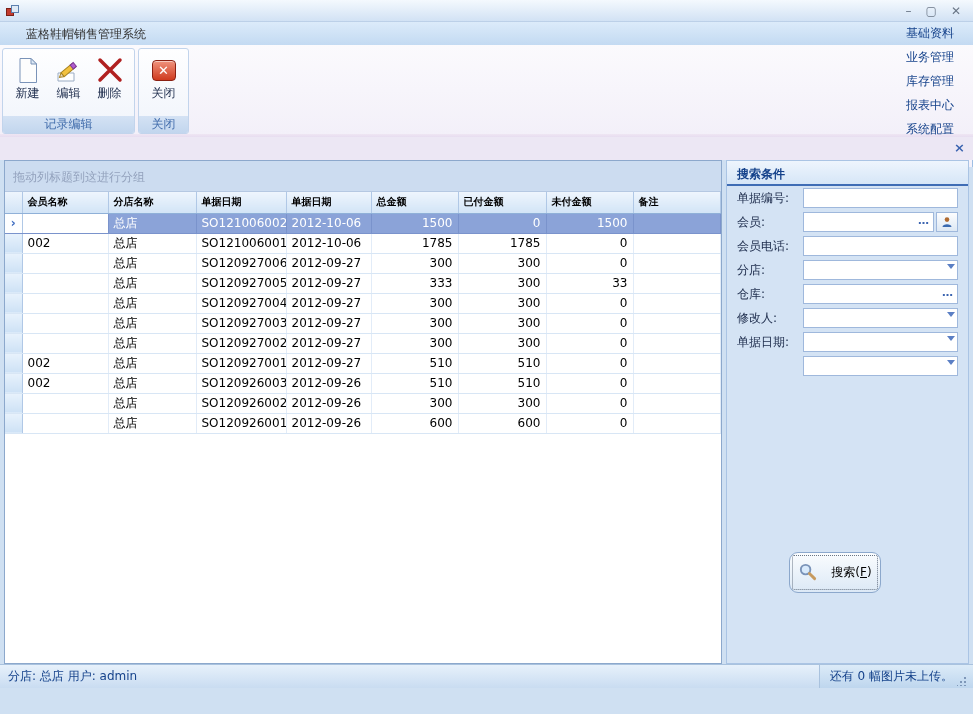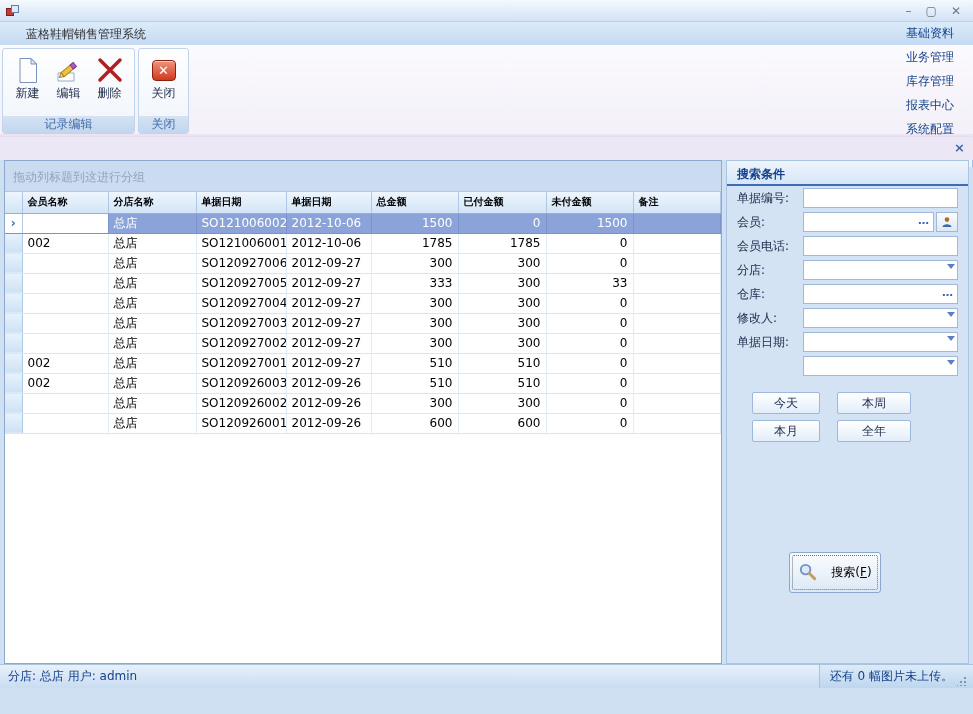--- a/index.html
+++ b/index.html
@@ -78,21 +78,21 @@
   .lookup-wrap .field-ctrl { flex:1; }
   .person-btn { width:22px; height:20px; border:1px solid #9fb8dc; background:linear-gradient(#fdfdfe,#dde8f4);
                 display:flex; align-items:center; justify-content:center; }
 
   .quick-buttons { display:grid; grid-template-columns:68px 74px; column-gap:17px; row-gap:6px; padding:14px 0 0 25px; }
   .quick-btn { height:22px; background:linear-gradient(#ffffff,#e2edf9); border:1px solid #9db8dc; border-radius:2px;
                color:#1b2a4a; display:flex; align-items:center; justify-content:center; cursor:default; }
 
   .search-btn-area { margin-top:auto; padding:0 0 70px 62px; }
   .search-btn { width:92px; height:41px; background:linear-gradient(#fafcfe,#dce9f6); border:1px solid #8ca8cc;
-                border-radius:3px; display:flex; align-items:center; justify-content:center; gap:14px; position:relative; cursor:default; }
+                border-radius:9px; display:flex; align-items:center; justify-content:center; gap:14px; position:relative; cursor:default; }
   .search-btn::after { content:""; position:absolute; inset:2px; border:1px dotted #6a7686; border-radius:2px; }
   .search-btn .sb-text { color:#000; }
   .search-btn u { text-decoration:underline; }
 
   
   .statusbar { height:24px; background:linear-gradient(#e7f1fb,#c9dcf1); border-top:1px solid #a9c2de;
                display:flex; align-items:center; color:#15428b; }
   .status-left { padding-left:8px; }
   .status-right { margin-left:auto; height:100%; display:flex; align-items:center; border-left:1px solid #a9c2de;
                   padding:0 6px 0 10px; background:linear-gradient(#dcebf8,#bed6ee);justify-content:space-between; }
@@ -378,26 +378,20 @@
           </div>
           <div class="field-row">
             <div class="field-label">单据日期:</div>
             <div class="field-ctrl"><input style=""><span class="ctrl-arrow"></span></div>
           </div>
           <div class="field-row">
             <div class="field-label"></div>
             <div class="field-ctrl"><input style=""><span class="ctrl-arrow"></span></div>
           </div>
         </div>
-      <div class="quick-buttons" id="quick-buttons">
-          <div class="quick-btn">今天</div>
-          <div class="quick-btn">本周</div>
-          <div class="quick-btn">本月</div>
-          <div class="quick-btn">全年</div>
-        </div>
       <div class="search-btn-area">
         <div class="search-btn">
           <span>
             <svg width="19" height="19" viewBox="0 0 20 20">
                 <circle cx="8" cy="8" r="5" fill="#d8eafc" stroke="#7a93b8" stroke-width="2"></circle>
                 <line x1="12" y1="12" x2="17.5" y2="17.5" stroke="#c79a5e" stroke-width="3" stroke-linecap="round"></line>
               </svg>
           </span>
           <span class="sb-text"><span>搜索(</span><u>F</u><span>)</span></span>
         </div>

